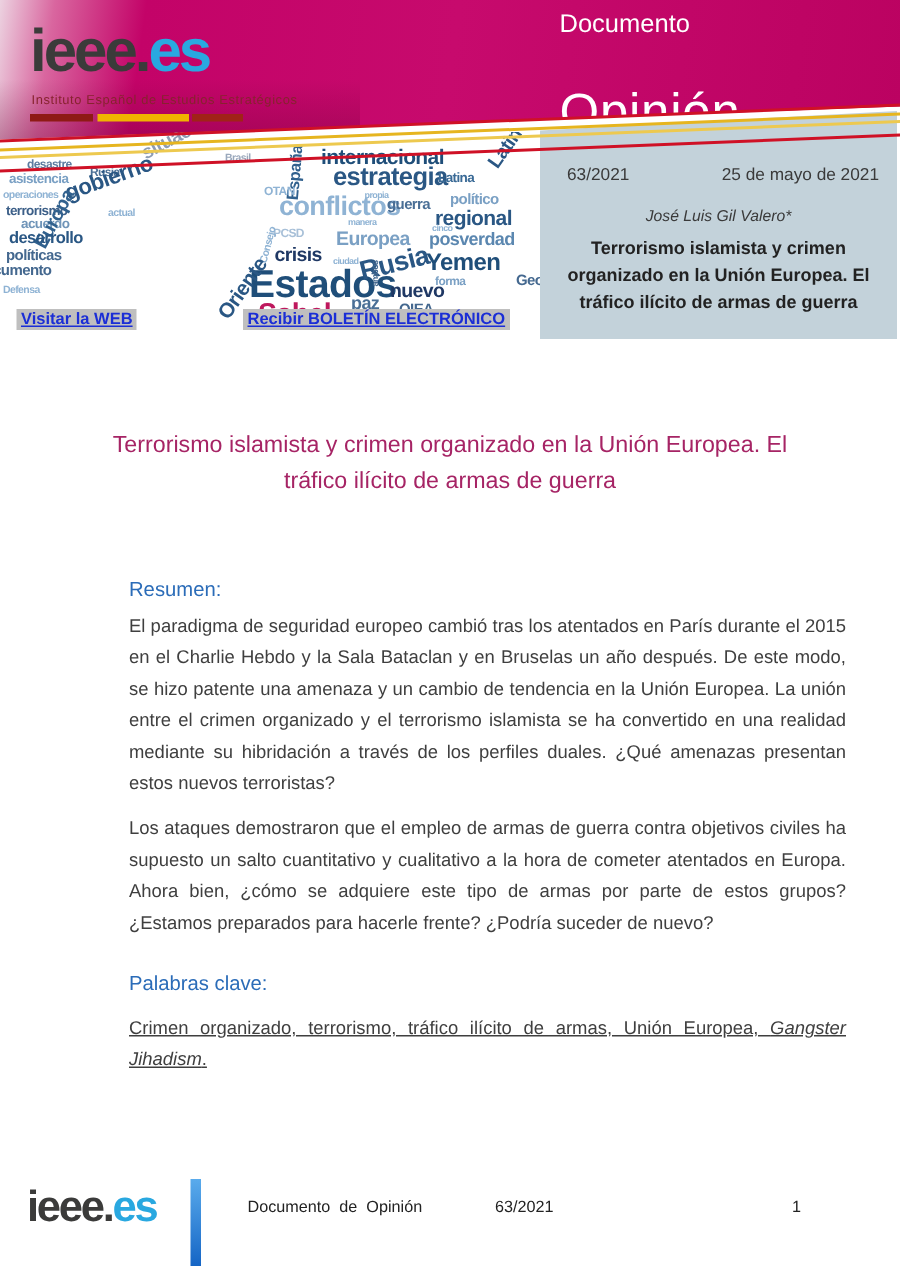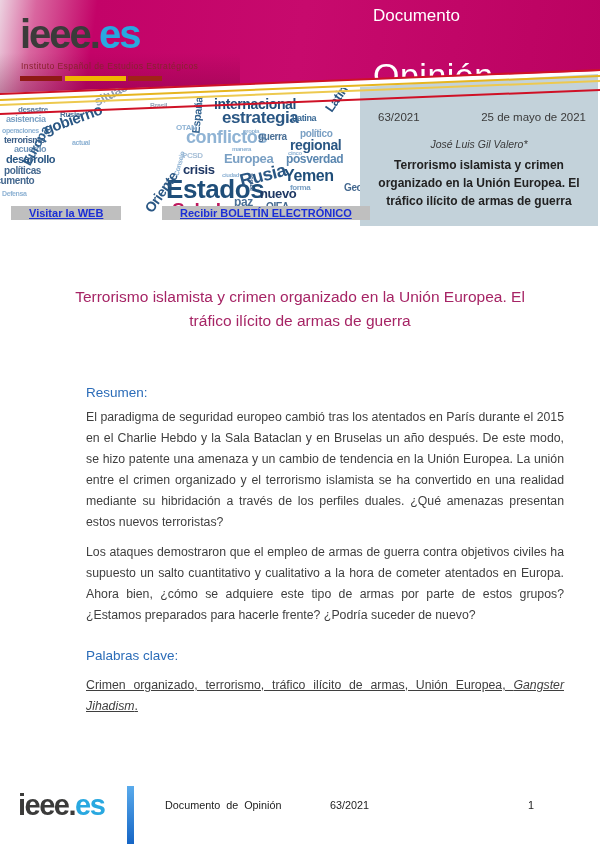--- a/index.html
+++ b/index.html
@@ -34,21 +34,21 @@
   #line-red1{top:81px;background:#cf1126;}
   #line-yel1{top:87px;background:#e6b51f;}
   #line-yel2{top:92px;background:#edc94f;}
   #line-red2{top:101px;background:#cf1126;}
 
   
   #wordcloud{position:absolute;left:0;top:88px;width:362px;height:140px;overflow:hidden;z-index:2;}
   .cw{position:absolute;white-space:nowrap;letter-spacing:-0.4px;line-height:1;
       transform-origin:left center;font-weight:600;}
   .cloud-link{position:absolute;z-index:6;background:#bfbfbf;color:#1b2ed6;
-      font-weight:bold;font-size:11px;text-decoration:underline;padding:1px 18px;
+      font-weight:bold;font-size:11px;text-decoration:underline;padding:1px 3px;
       white-space:nowrap;}
   #link-web{left:11px;top:206px;}
   #link-boletin{left:162px;top:206px;}
 
   
   #infobox{position:absolute;left:360px;top:74px;width:238px;height:152px;
     background:#c3d2da;z-index:3;color:#333;
     -webkit-clip-path:polygon(0 13px,100% 0,100% 100%,0 100%);
     clip-path:polygon(0 13px,100% 0,100% 100%,0 100%);}
   #infobox .numrow{position:absolute;left:0;top:37px;width:100%;font-size:11.5px;color:#3a3a3a;}

